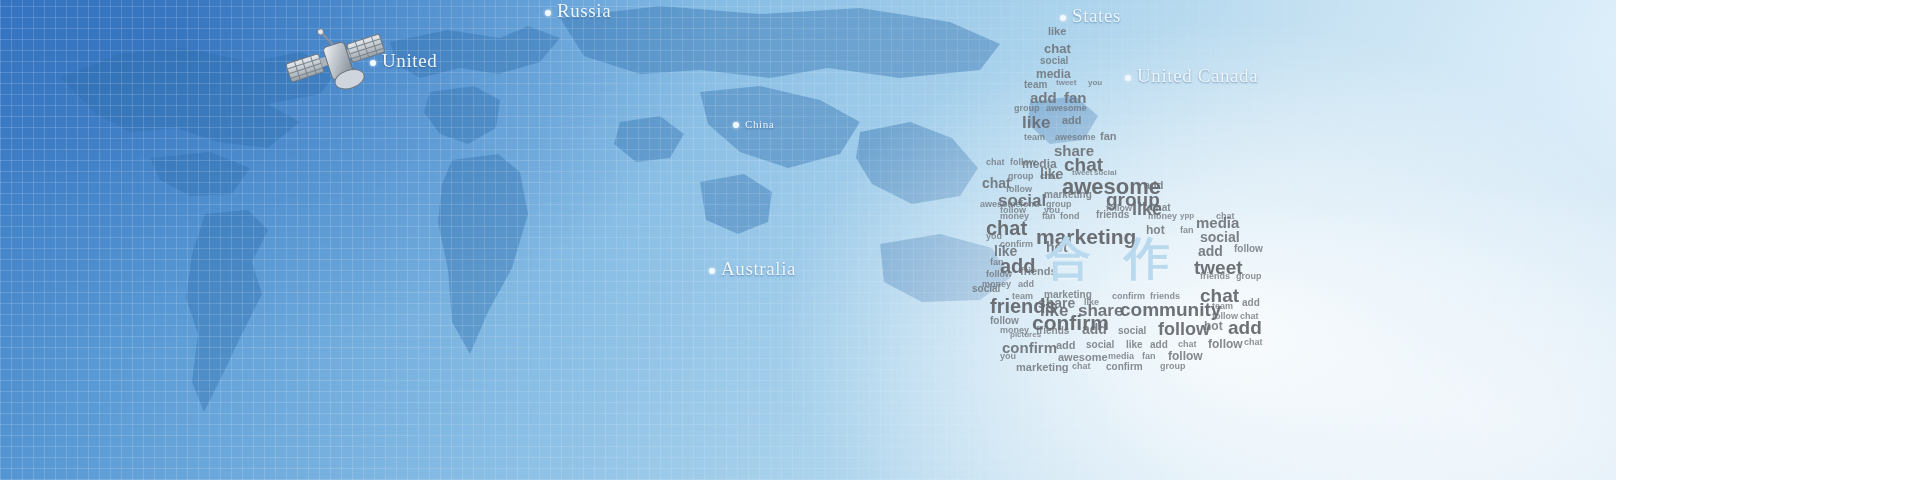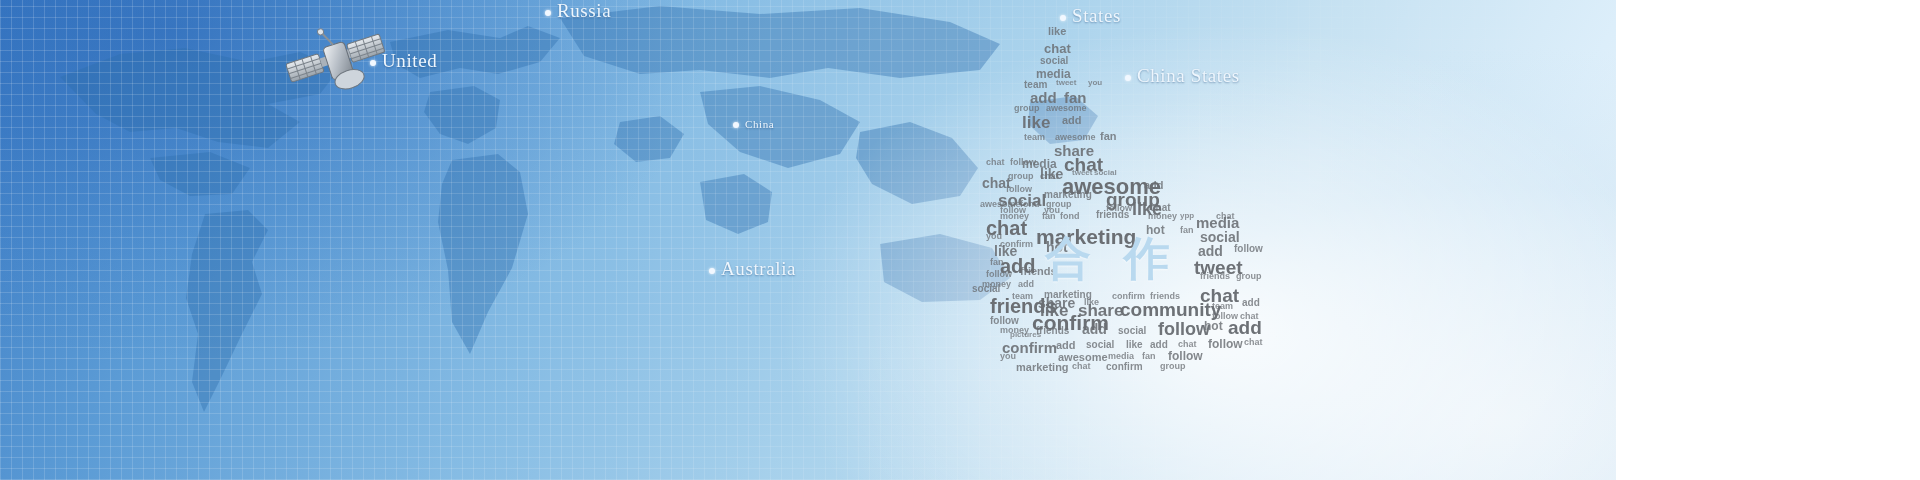--- a/index.html
+++ b/index.html
@@ -139,21 +139,21 @@
       <ellipse cx="58" cy="60" rx="15" ry="9" fill="#ced5dc" stroke="#6f777f" stroke-width="1"></ellipse>
       <line x1="53" y1="22" x2="46" y2="8" stroke="#8a9299" stroke-width="2"></line>
       <circle cx="45" cy="6" r="3" fill="#dfe4e9" stroke="#78808a" stroke-width="1"></circle>
     </g>
   </svg>
 
   <div id="geo-layer">
       <div class="geo" style="left: 545px; top: 0px; font-size: 19px;"><span class="dot"></span><span>Russia</span></div>
       <div class="geo" style="left: 1060px; top: 5px; font-size: 19px;"><span class="dot"></span><span>States</span></div>
       <div class="geo" style="left: 370px; top: 50px; font-size: 19px;"><span class="dot"></span><span>United</span></div>
-      <div class="geo" style="left: 1125px; top: 65px; font-size: 19px;"><span class="dot"></span><span>China  States</span></div>
+      <div class="geo" style="left: 1125px; top: 65px; font-size: 19px;"><span class="dot"></span><span>United  Canada</span></div>
       <div class="geo" style="left: 733px; top: 118px; font-size: 11px;"><span class="dot"></span><span>China</span></div>
       <div class="geo" style="left: 709px; top: 258px; font-size: 19px;"><span class="dot"></span><span>Australia</span></div>
     </div>
 
   <div id="copy">
   </div>
 
   <div id="thumbwrap">
     <svg id="thumb" viewBox="0 0 330 380" aria-hidden="true">
       <path d="M118 378 L118 190 L150 190 L150 108 C150 72 162 36 186 20 C200 10 214 16 214 34 L214 96 C214 110 222 120 236 120 L288 120 C306 120 318 134 314 152 L286 352 C283 368 270 378 254 378 Z" fill="rgba(255,255,255,0)"></path>

